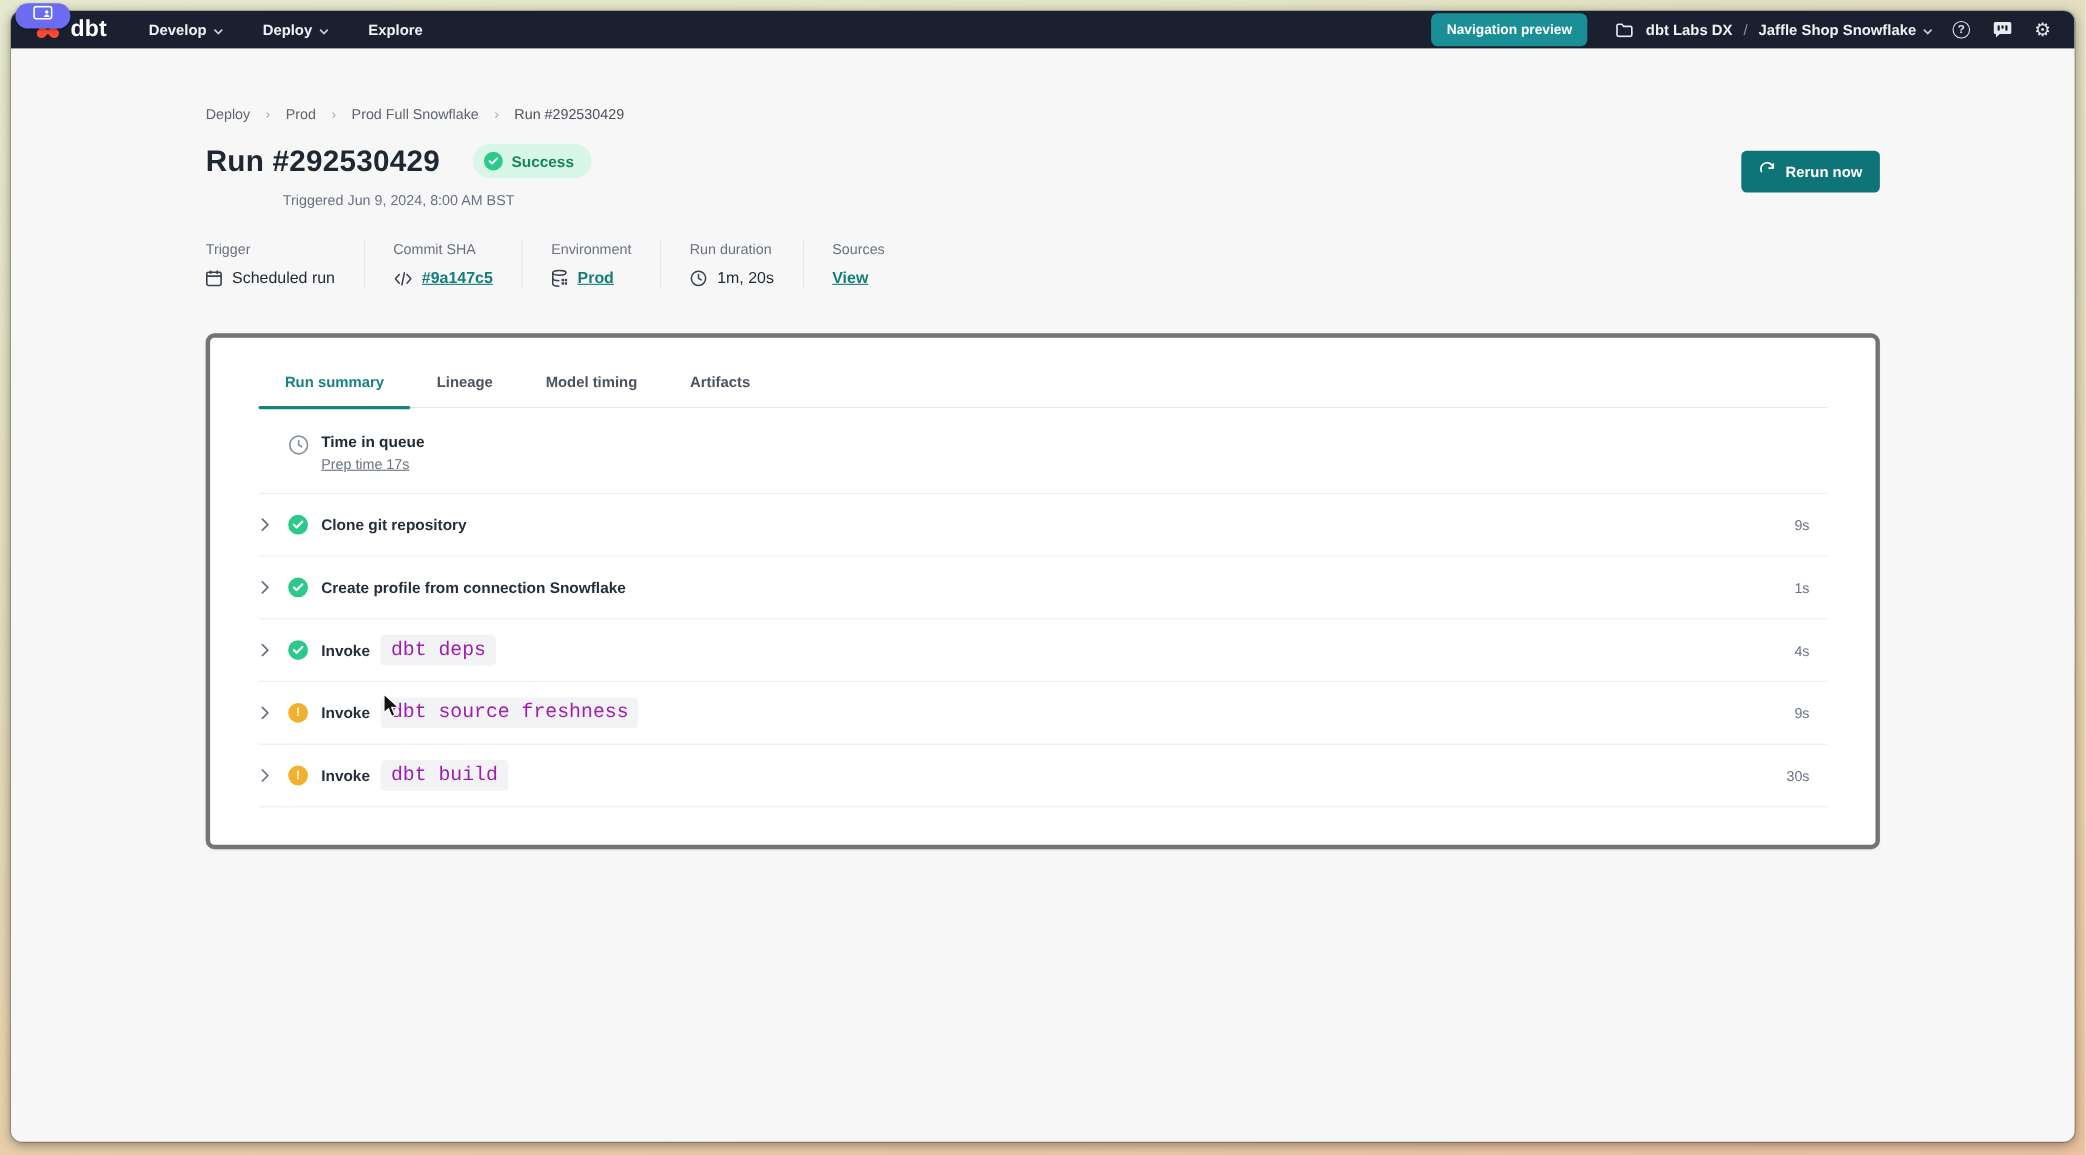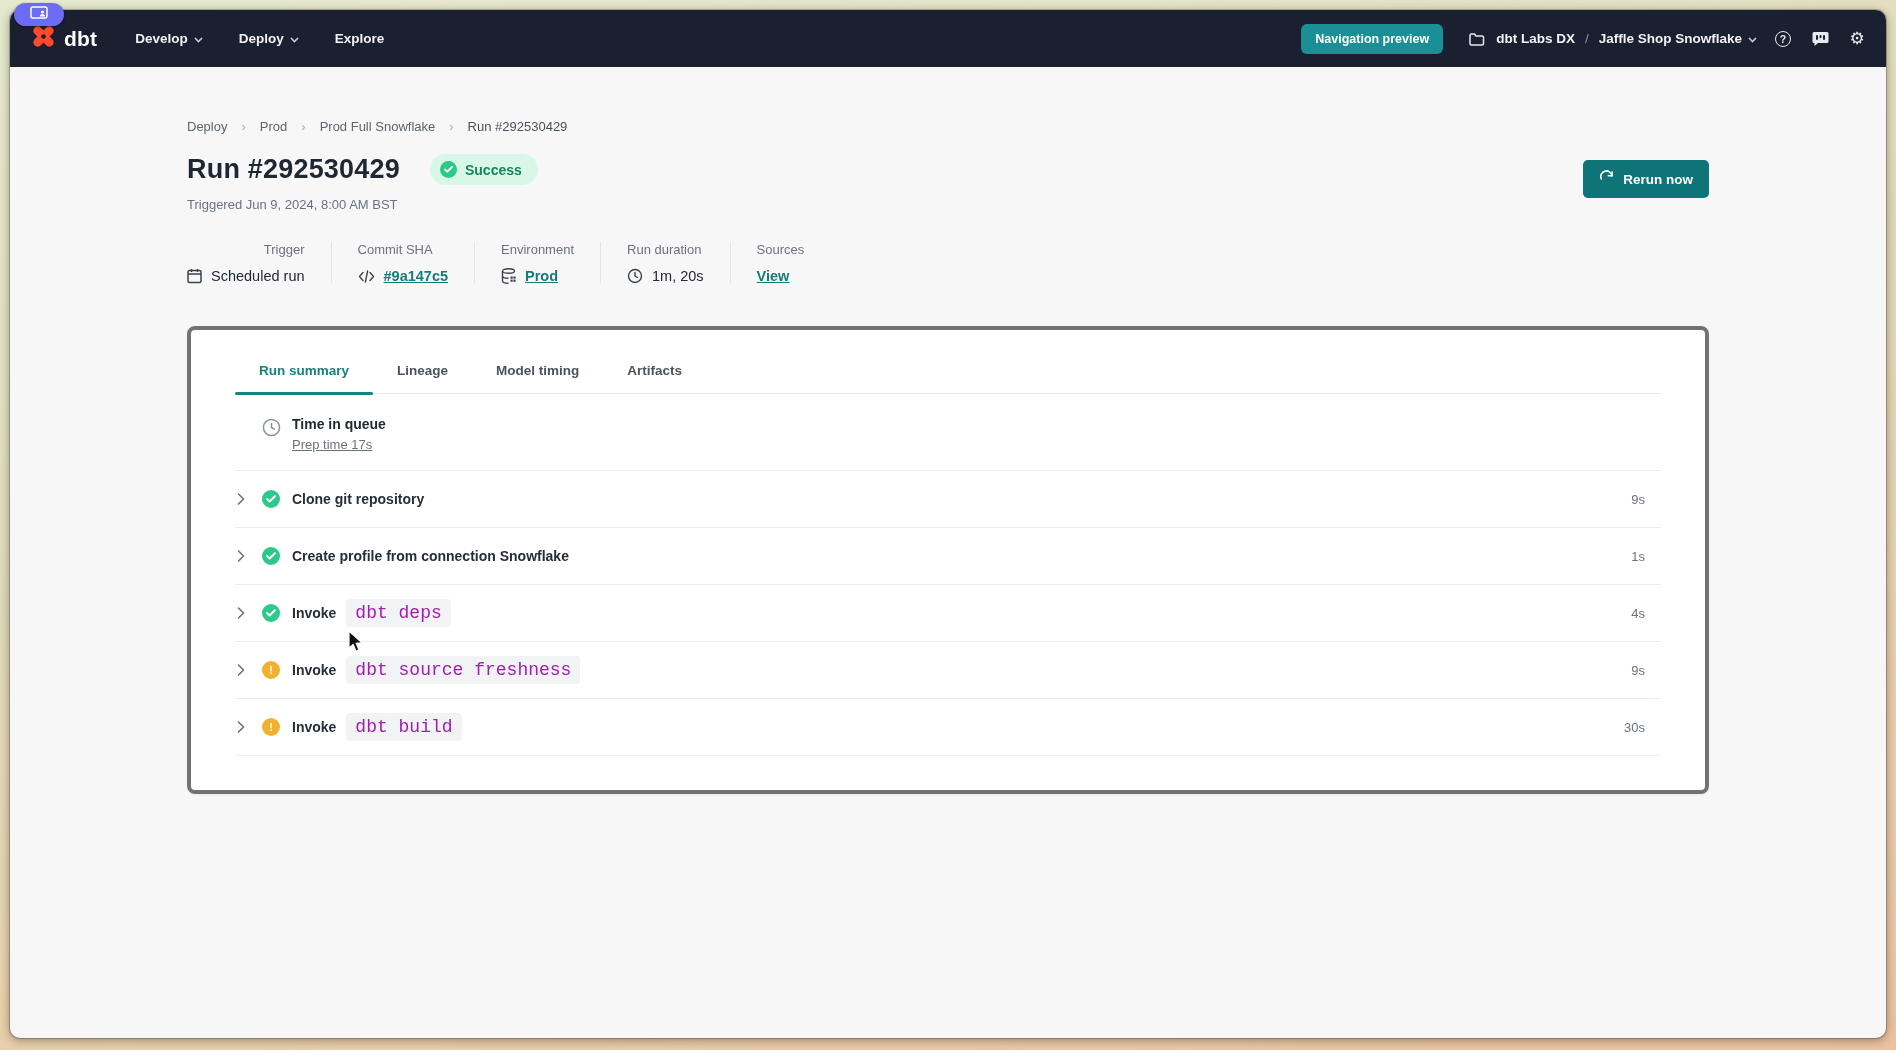--- a/index.html
+++ b/index.html
@@ -15,21 +15,21 @@
     box-shadow:0 2px 10px rgba(35,30,25,.45), 0 0 0 1px rgba(40,40,40,.25);
   }
   
   .share-badge {
     position:absolute; left:14px; top:3px; width:50px; height:23px; z-index:20;
     background:#6b6cf2; border-radius:13px; display:flex; align-items:center; justify-content:center;
     box-shadow:0 1px 3px rgba(0,0,0,.35);
   }
   
   .topbar {
-    height:57px; background:#1a2030; display:flex; align-items:center;
+    height:34px; background:#1a2030; display:flex; align-items:center;
     padding:0 18px 0 20px; color:#eef0f3;
   }
   .logo { display:flex; align-items:center; gap:7px; margin-right:38px; }
   .logo-text { font-size:21px; font-weight:700; color:#fff; letter-spacing:.2px; }
   .nav { display:flex; align-items:center; gap:36px; }
   .nav-item { display:flex; align-items:center; gap:6px; font-size:13.5px; font-weight:700; color:#f0f1f4; cursor:pointer; }
   .nav-item svg { color:#c6cad2; }
   .topbar-right { margin-left:auto; display:flex; align-items:center; gap:15px; }
   .nav-preview-btn {
     background:#1b8f96; color:#fff; font-size:12.5px; font-weight:700;
@@ -49,30 +49,30 @@
   .breadcrumb .chev { color:#a8aeb6; font-size:13px; }
   .breadcrumb .crumb.last { color:#4a525b; }
   .header-row { display:flex; align-items:flex-start; justify-content:space-between; margin-top:20px; }
   .title-wrap { display:flex; align-items:center; gap:30px; }
   h1.page-title { font-size:27px; font-weight:700; color:#1e2732; letter-spacing:.2px; }
   .status-chip {
     display:flex; align-items:center; gap:8px; background:#d9f7e8; border-radius:999px;
     padding:7px 16px 7px 10px; font-size:14px; font-weight:600; color:#17865c;
   }
   .chip-circle { width:17px; height:17px; border-radius:50%; background:#2bc98a; display:flex; align-items:center; justify-content:center; }
-  .triggered { margin-top:12px; font-size:13px; color:#6a7280; }
+  .triggered { margin-top:12px; font-size:13px; color:#6a7280;text-align:center; }
   .rerun-btn {
     display:flex; align-items:center; gap:9px; background:#0e7478; color:#fff;
     font-size:13.5px; font-weight:700; border:none; border-radius:5px; padding:10px 16px;
     margin-top:6px; cursor:pointer; font-family:inherit;text-align:center;
   }
   
   .meta-row { display:flex; margin-top:30px; }
   .meta-col { padding:0 26px; border-left:1px solid #e3e5e9; }
-  .meta-col:first-child { padding-left:0; border-left:none;text-align:right; }
+  .meta-col:first-child { padding-left:0; border-left:none; }
   .meta-label { font-size:13px; color:#6a7280; margin-bottom:11px; }
   .meta-value { display:flex; align-items:center; gap:9px; font-size:14.5px; font-weight:500; color:#222a34; }
   .meta-value .m-icon { display:flex; color:#3a434d; }
   .meta-link { color:#147d79; font-weight:600; text-decoration:underline; cursor:pointer; }
   
   .card {
     margin-top:42px; background:#fff; border:4px solid #737373; border-radius:8px;
     padding:20px 44px 34px; box-shadow:0 1px 3px rgba(16,24,40,.05);
   }
   .tabs { display:flex; border-bottom:1px solid #e7e9ec; }

